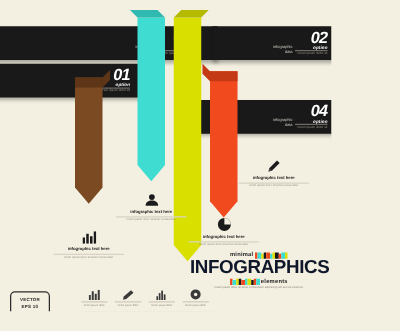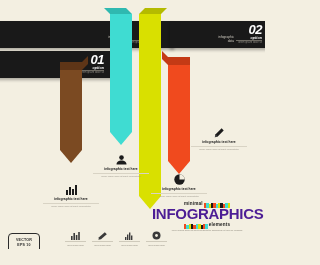--- a/index.html
+++ b/index.html
@@ -37,21 +37,21 @@
   .cap .d{font-size:2.3px;line-height:2.8px;color:#9a958a;margin-top:1px;}
   .cap .hr{height:1px;background:#d8d3c4;margin:1.5px 8px 1.5px 8px;}
 
   
   #titleblock{position:absolute;left:152px;top:200px;width:110px;text-align:center;}
   .tl-row{display:flex;align-items:center;justify-content:center;gap:1px;height:6px;}
   .tl-row .w{font-size:4.6px;font-weight:bold;color:#1b1b1b;letter-spacing:.2px;}
   .blk{width:2.4px;height:5.4px;display:inline-block;}
   .blk.s{height:3.6px;}
   #maintitle{
-    font-size:15px;line-height:15px;font-weight:bold;color:#4c1d95;
+    font-size:15px;line-height:15px;font-weight:bold;color:#0f172a;
     letter-spacing:-.3px;margin:0;
   }
   #tagline{font-size:2.3px;line-height:3px;color:#8f8a7e;margin-top:2px;}
 
   
   #badge{
     position:absolute;left:8px;top:233px;width:30px;height:18px;
     border:1px solid #2b2b2b;border-radius:4px;
     display:flex;flex-direction:column;align-items:center;justify-content:center;
   }
@@ -91,20 +91,28 @@
 
   <div class="bar" id="bar03" style="left:-6px;top:51px;width:122px;height:27px;">
     <div class="num" style="right:12px;top:2px;">01</div>
     <div class="opt" style="right:12px;top:15px;">option</div>
     <div class="kicker" style="right:40px;top:15px;width:44px;">infographic</div>
     <div class="kicker" style="right:40px;top:19px;width:44px;">data</div>
     <div class="sub" style="right:12px;top:20px;">lorem ipsum dolor sit</div>
     <div class="rule" style="right:12px;top:19px;width:26px;"></div>
   </div>
 
+  <div class="bar" id="bar04" style="left:152px;top:80px;width:122px;height:27px;">
+    <div class="num" style="right:12px;top:2px;">04</div>
+    <div class="opt" style="right:12px;top:15px;">option</div>
+    <div class="kicker" style="right:40px;top:15px;width:44px;">infographic</div>
+    <div class="kicker" style="right:40px;top:19px;width:44px;">data</div>
+    <div class="sub" style="right:12px;top:20px;">lorem ipsum dolor sit</div>
+    <div class="rule" style="right:12px;top:19px;width:26px;"></div>
+  </div>
 
   <svg id="ribbons" width="265" height="265" style="position:absolute;left:0;top:0;pointer-events:none;">
 
     <g>
       <path d="M60,62 L60,150 L71,163 L82,150 L82,62 Z" fill="#7B4A22"></path>
       <path d="M60,62 L82,62 L82,70 L60,70 Z" fill="#5E3517"></path>
       <path d="M82,62 L88,56 L88,64 L82,70 Z" fill="#5E3517"></path>
     </g>
 
     <g>

